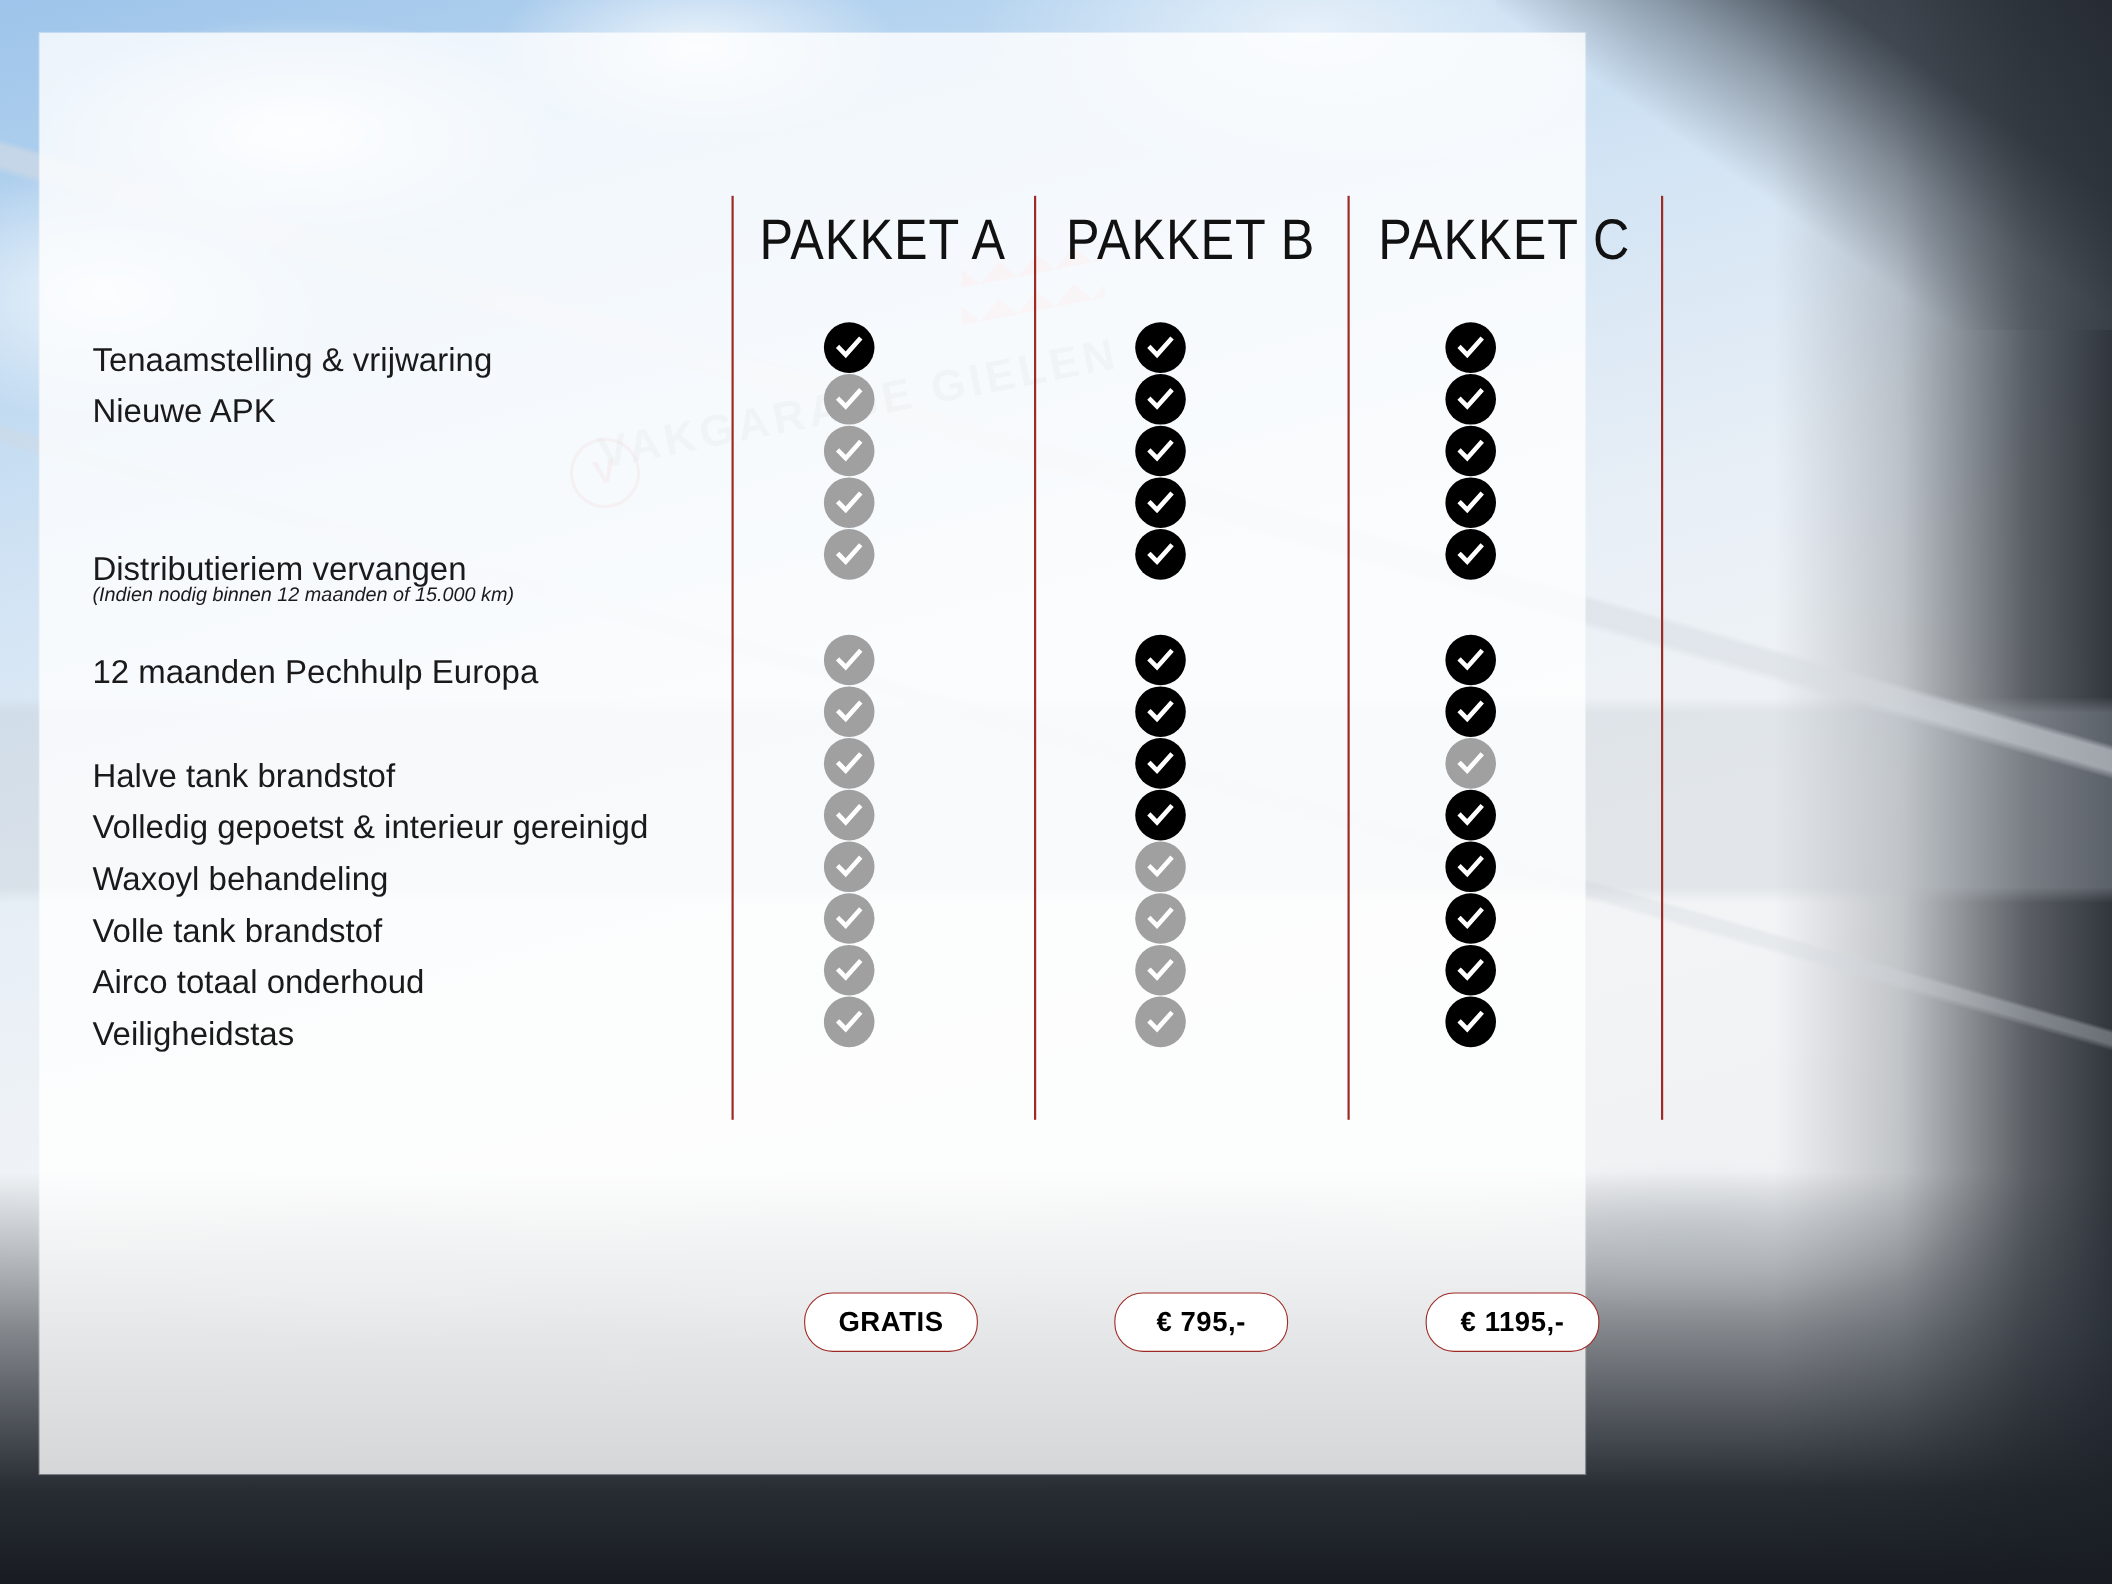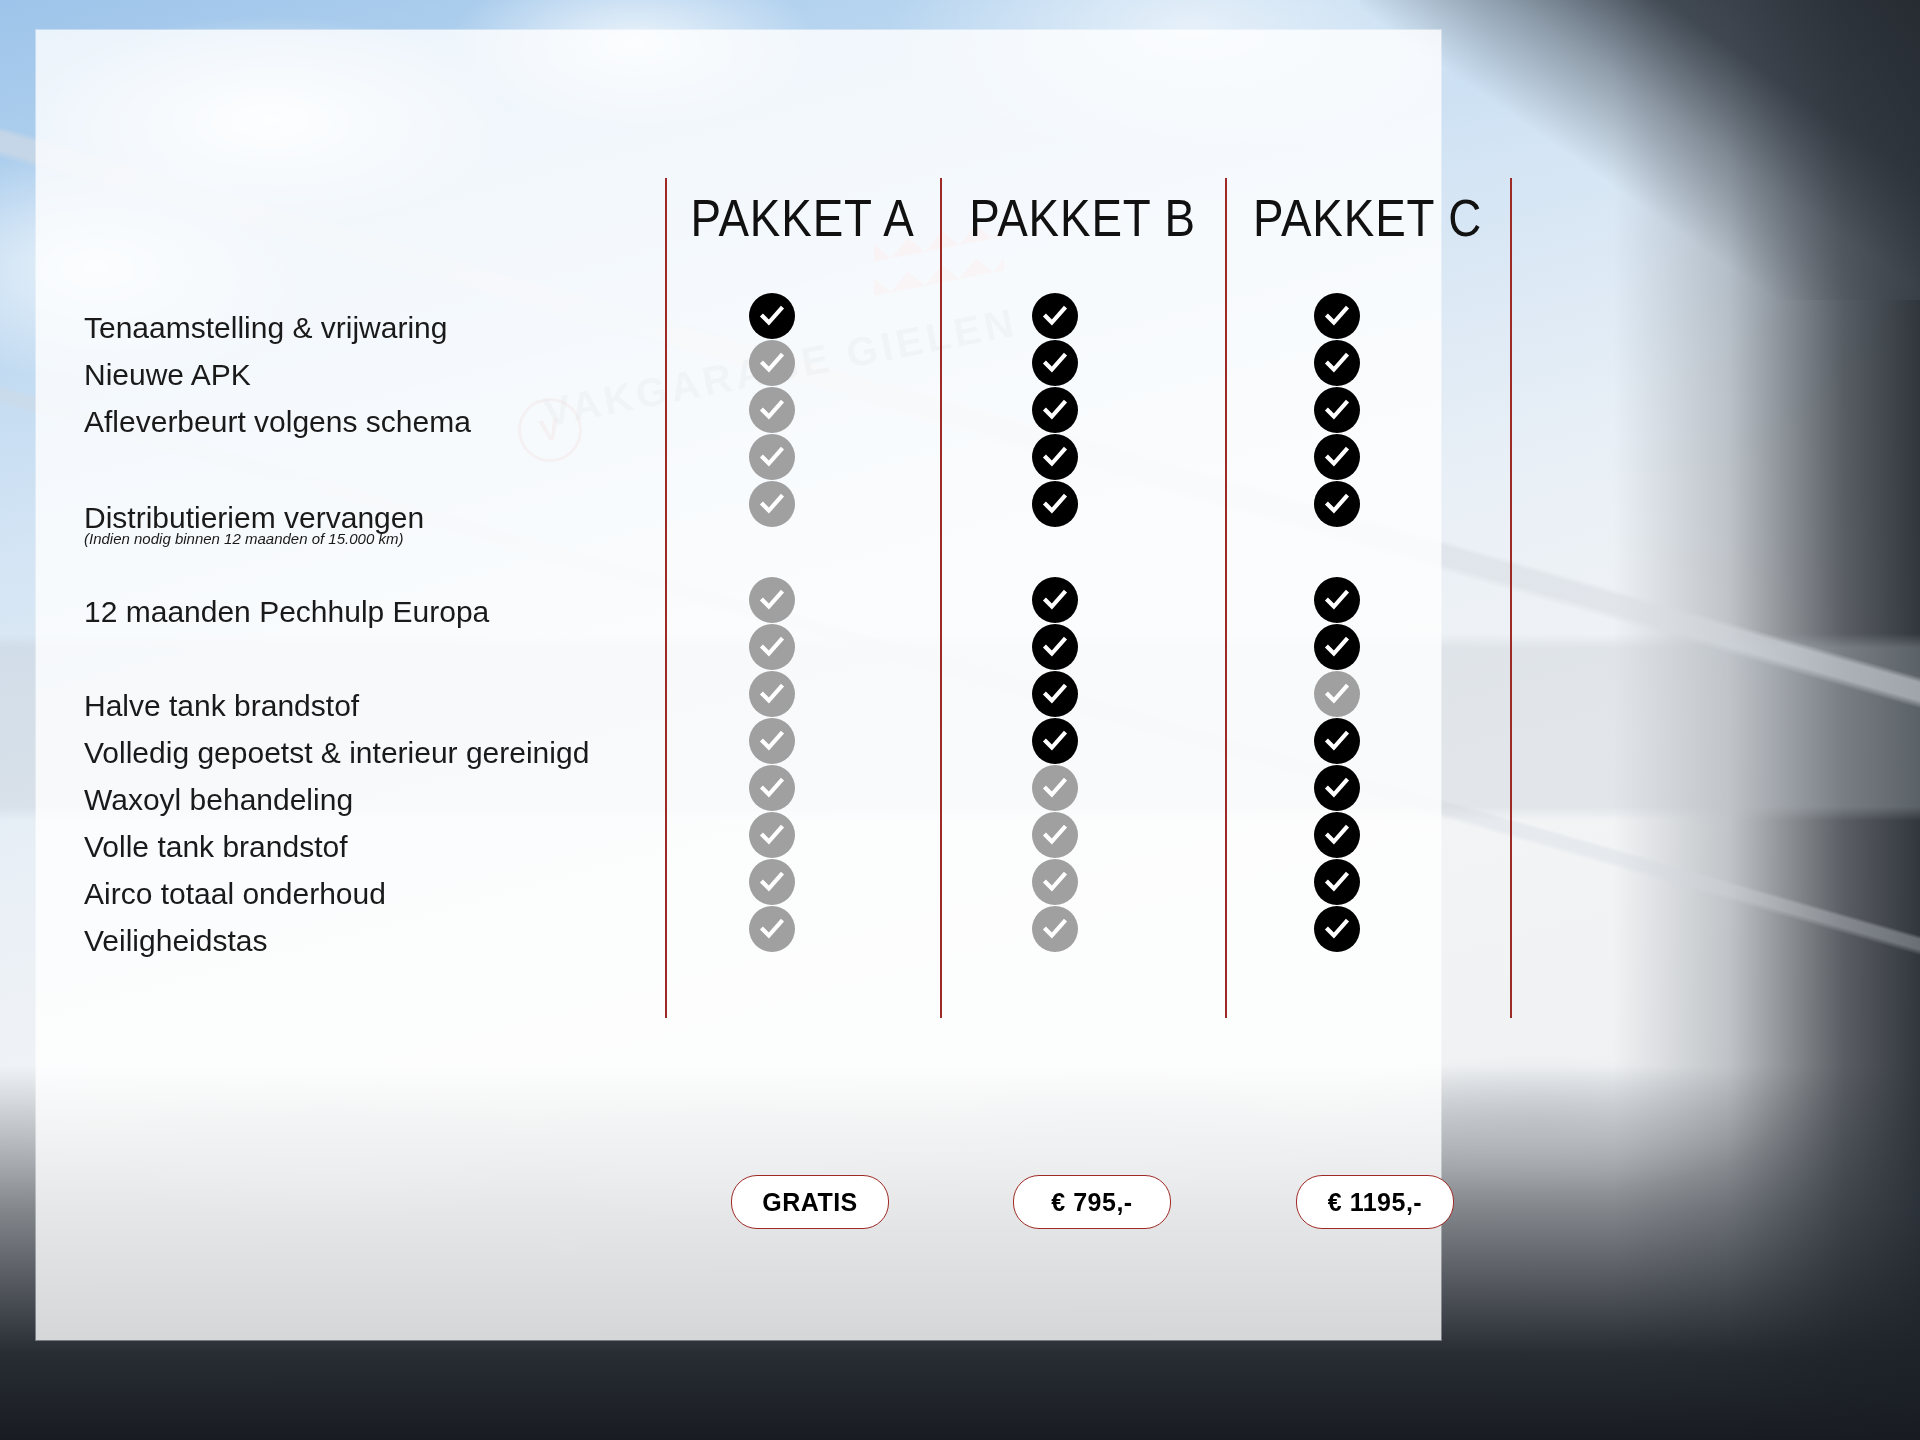--- a/index.html
+++ b/index.html
@@ -110,21 +110,21 @@
     transform:scaleX(.88);transform-origin:center top;
     text-align:center;white-space:nowrap;
   }
 
   
   .feat{
     position:absolute;left:28px;
     font-size:30px;color:#1a1a1a;white-space:nowrap;line-height:1;margin-left:20px;
   }
   .feat.note{
-    font-size:15px;font-style:italic;color:#1a1a1a;
+    font-size:18px;font-style:italic;color:#1a1a1a;
   }
 
   
   .check{
     position:absolute;width:46px;height:46px;border-radius:50%;
     display:flex;align-items:center;justify-content:center;
   }
   .check.on{background:#000;}
   .check.off{background:#a0a0a0;}
   .check svg{width:28px;height:28px;display:block;}
@@ -153,21 +153,20 @@
   <div id="table">
       <div class="divider" style="left: 629px; background: rgb(158, 42, 37);"></div>
       <div class="divider" style="left: 904px; background: rgb(158, 42, 37);"></div>
       <div class="divider" style="left: 1189px; background: rgb(158, 42, 37);"></div>
       <div class="divider" style="left: 1474px; background: rgb(158, 42, 37);"></div>
       <div class="col-head" style="left: 629px; width: 275px;">PAKKET A</div>
       <div class="col-head" style="left: 904px; width: 285px;">PAKKET B</div>
       <div class="col-head" style="left: 1189px; width: 285px;">PAKKET C</div>
       <div class="feat" style="top: 283px;">Tenaamstelling &amp; vrijwaring</div>
       <div class="feat" style="top: 330px;">Nieuwe APK</div>
-      <div class="feat" style="top: 377px;">Afleverbeurt volgens schema</div>
       <div class="feat" style="top: 473px;">Distributieriem vervangen</div>
       <div class="feat note" style="top: 501px;">(Indien nodig binnen 12 maanden of 15.000 km)</div>
       <div class="feat" style="top: 567px;">12 maanden Pechhulp Europa</div>
       <div class="feat" style="top: 661px;">Halve tank brandstof</div>
       <div class="feat" style="top: 708px;">Volledig gepoetst &amp; interieur gereinigd</div>
       <div class="feat" style="top: 755px;">Waxoyl behandeling</div>
       <div class="feat" style="top: 802px;">Volle tank brandstof</div>
       <div class="feat" style="top: 849px;">Airco totaal onderhoud</div>
       <div class="feat" style="top: 896px;">Veiligheidstas</div>
       <div class="check on" style="left: 713px; top: 263px; background: rgb(0, 0, 0);">

